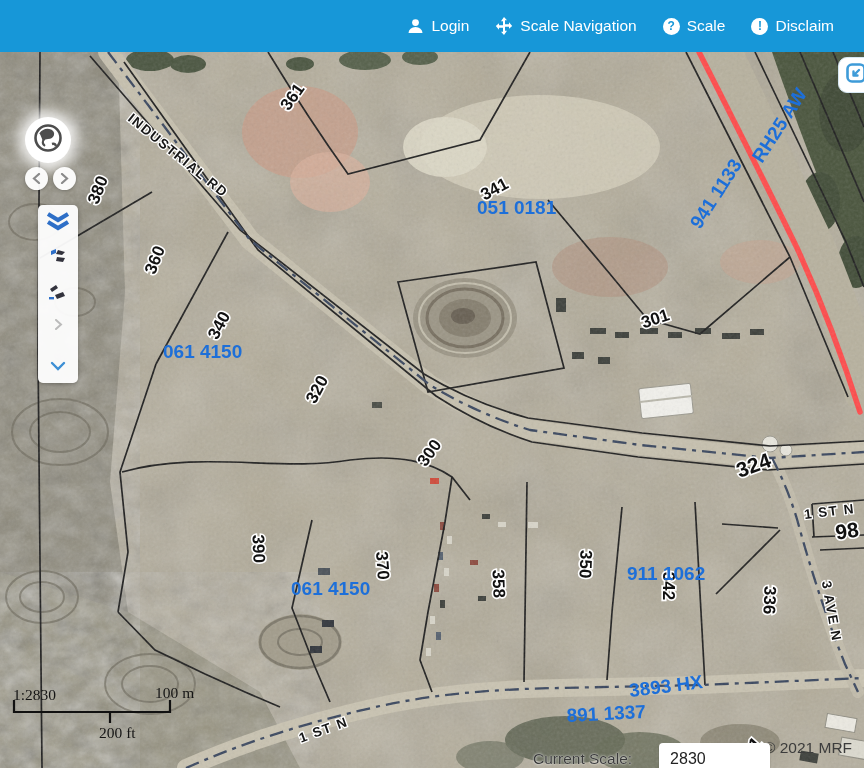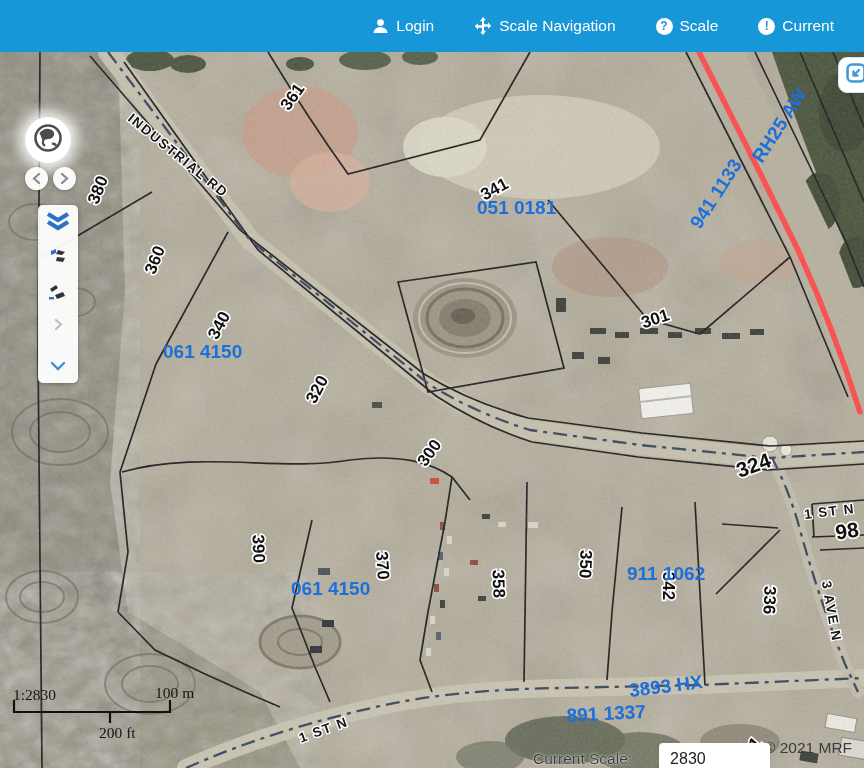--- a/index.html
+++ b/index.html
@@ -1,20 +1,20 @@
 <!DOCTYPE html>
 <html><head>
 <meta charset="utf-8">
 <style>
   html,body{margin:0;padding:0;}
   body{width:864px;height:768px;overflow:hidden;position:relative;
        font-family:"Liberation Sans",sans-serif;background:#b3ac99;}
   
   .header{position:absolute;left:0;top:0;width:864px;height:52px;background:#1797d8;
-          display:flex;align-items:center;justify-content:flex-end;gap:40px;
+          display:flex;align-items:center;justify-content:flex-end;gap:26px;
           padding-right:30px;box-sizing:border-box;z-index:40;}
   .nav-item{display:flex;align-items:center;gap:7px;color:#fff;font-size:15.5px;cursor:pointer;}
   .nav-item svg{display:block;}
   .glyph-circle{width:17px;height:17px;border-radius:50%;background:#fff;color:#1797d8;
           font-weight:700;font-size:12px;display:flex;align-items:center;justify-content:center;line-height:1;}
   
   .map-wrap{position:absolute;left:0;top:52px;width:864px;height:716px;z-index:1;}
   
   .globe-btn{position:absolute;left:25px;top:117px;width:46px;height:46px;border-radius:50%;
           background:#fff;box-shadow:0 0 14px 7px rgba(255,255,255,.85);display:flex;
@@ -55,21 +55,21 @@
         </svg>
     </span>
     <span>Scale Navigation</span>
   </div>
   <div class="nav-item">
     <span class="glyph-circle">?</span>
     <span>Scale</span>
   </div>
   <div class="nav-item">
     <span class="glyph-circle">!</span>
-    <span>Current</span>
+    <span>Disclaim</span>
   </div>
 </div>
 
 <div class="map-wrap">
 <svg width="864" height="716" viewBox="0 0 864 716">
   <defs>
     <filter id="grainFine" x="0" y="0" width="100%" height="100%">
       <feTurbulence type="fractalNoise" baseFrequency="0.35" numOctaves="2" seed="11"></feTurbulence>
       <feColorMatrix type="saturate" values="0"></feColorMatrix>
     </filter>

